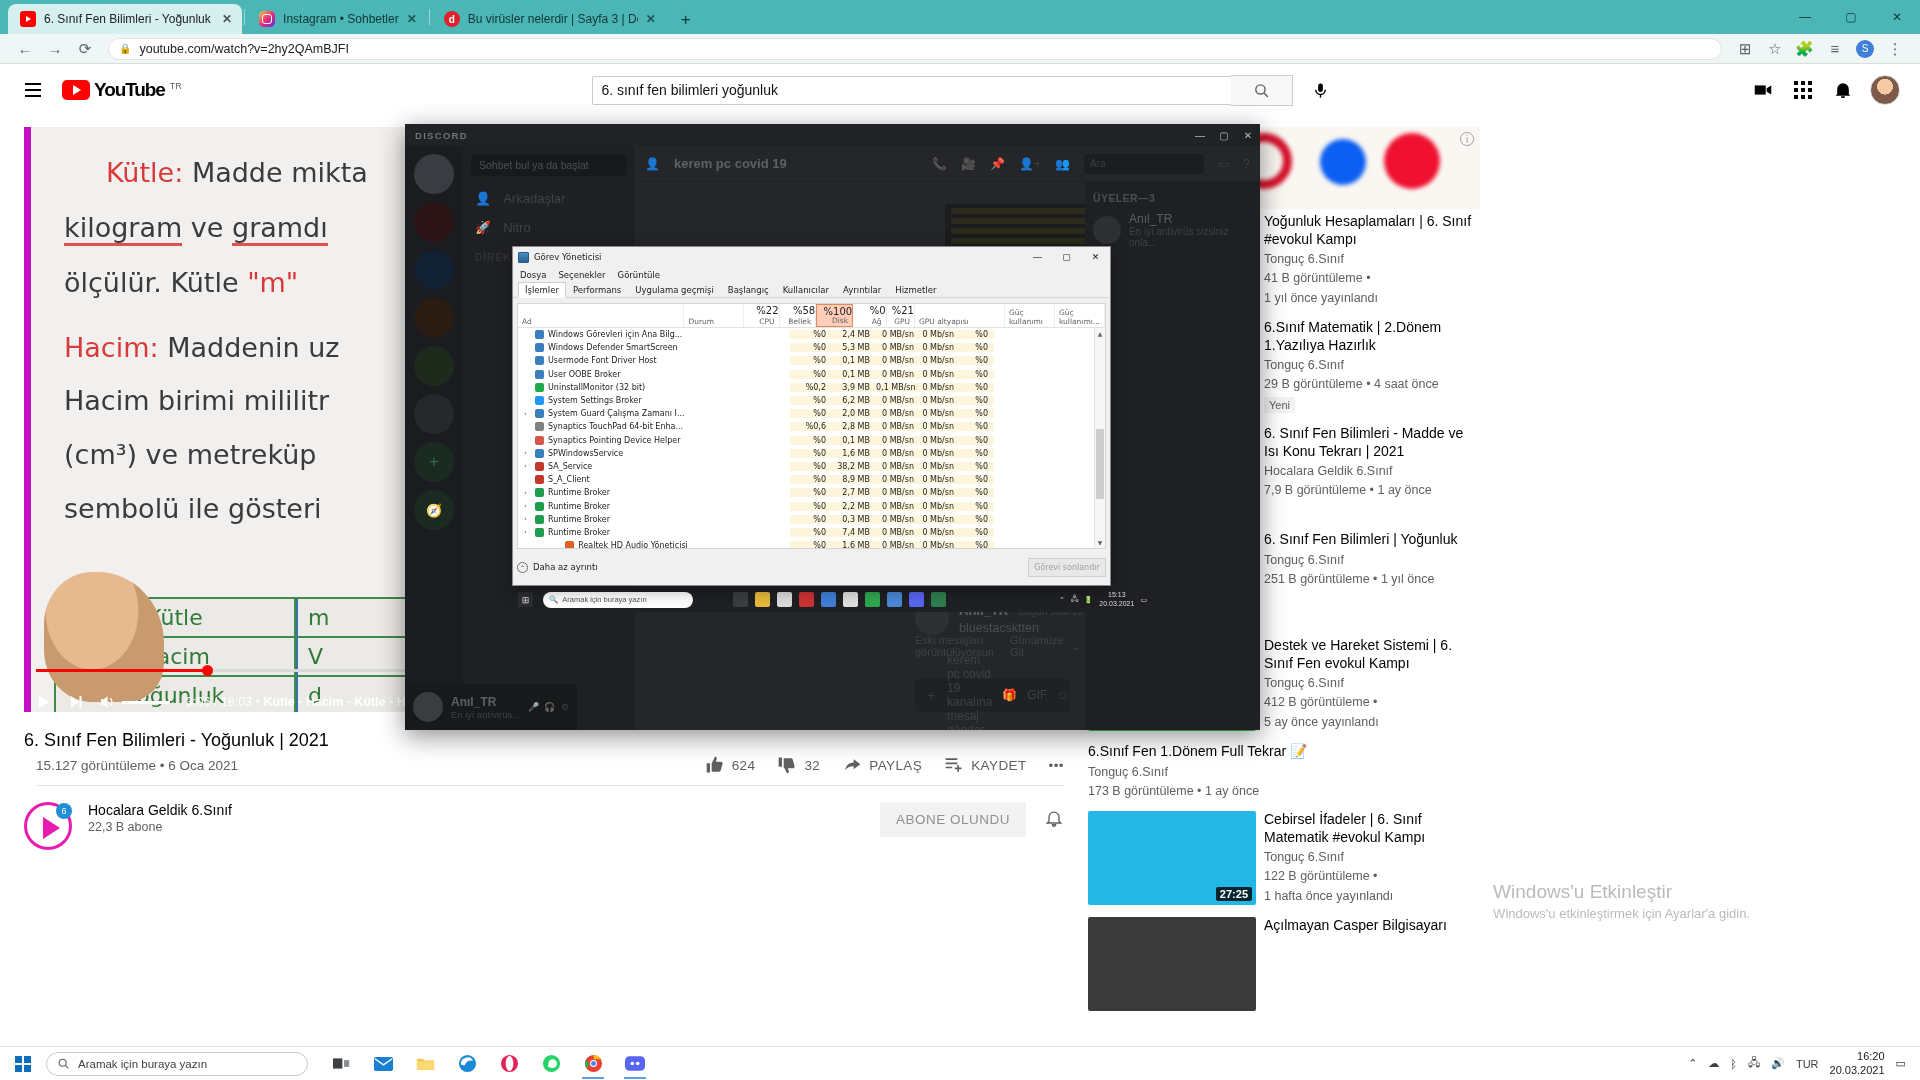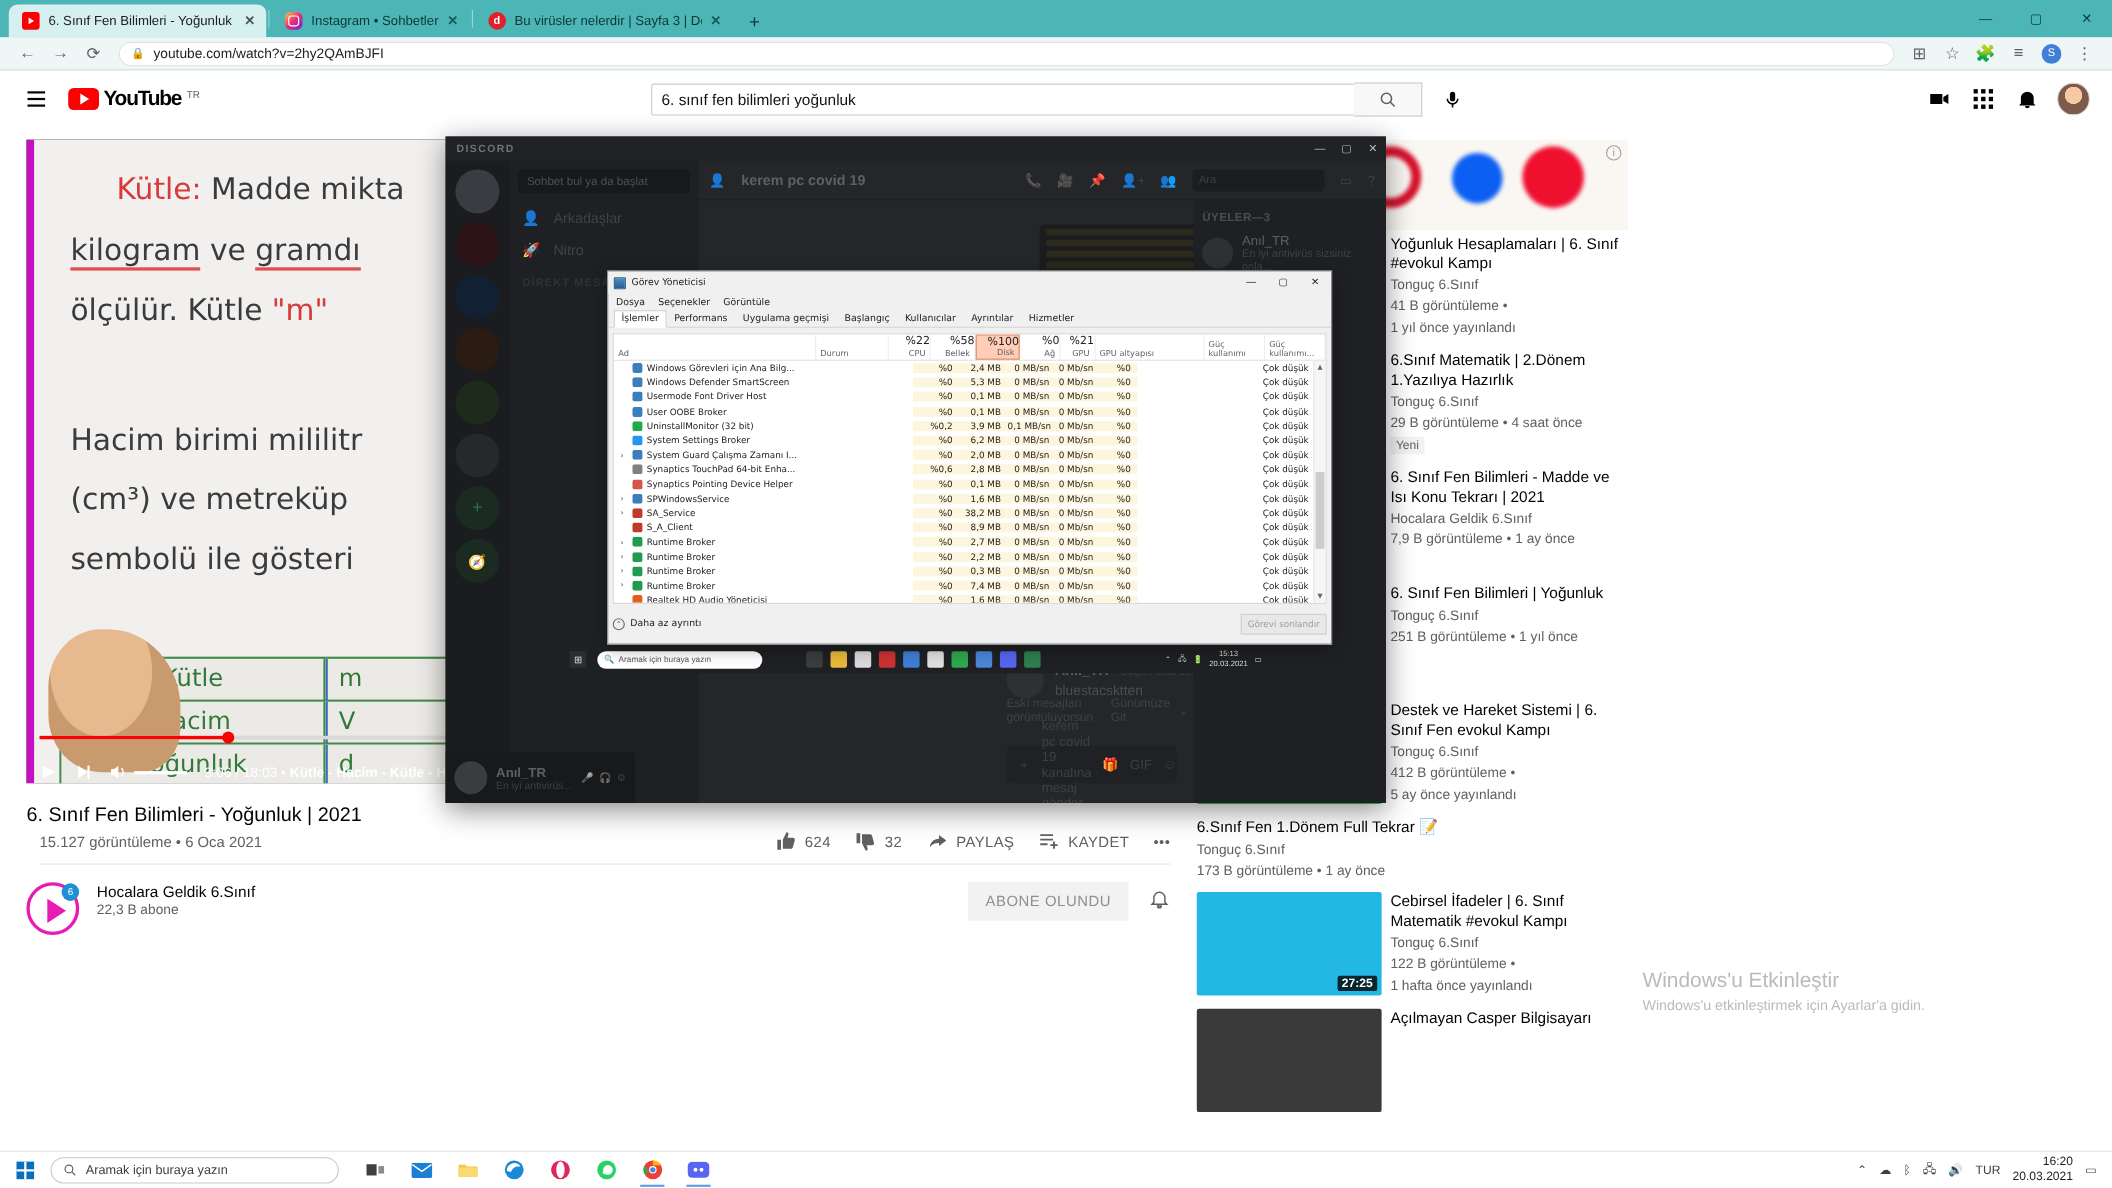--- a/index.html
+++ b/index.html
@@ -223,24 +223,24 @@
               padding: 0 10px; gap: 10px; color: #3d4045; font-size: 12px; }
   .dc-input .ph { flex: 1; }
   .dc-userbar { position: absolute; left: 0; bottom: 0; width: 172px; height: 46px;
                 background: #18191b; display:flex; align-items:center; gap: 8px; padding: 0 8px; }
   .dc-userbar .av { width: 30px; height: 30px; border-radius: 50%; background: #3a3c40; }
   .dc-userbar .nm { color: #5c6066; font-size: 12px; font-weight: 600; }
   .dc-userbar .sub { color: #3d4045; font-size: 9.5px; }
 
   
   #taskmgr {
-    position: absolute; left: 512px; top: 246px; width: 659px; height: 340px;
+    position: absolute; left: 512px; top: 246px; width: 599px; height: 340px;
     background: #f0f0f0; border: 1px solid #8a8a8a;
     box-shadow: 0 4px 16px rgba(0,0,0,.35);
-    font-family: "DejaVu Sans", sans-serif; font-size: 9px; color: #1c1c1c; margin-left: 40px;
+    font-family: "DejaVu Sans", sans-serif; font-size: 9px; color: #1c1c1c;
   }
   .tm-title { height: 20px; display: flex; align-items: center; gap: 5px; padding-left: 5px;
               background: #f0f0f0; }
   .tm-title .ico { width: 11px; height: 11px; background: linear-gradient(#4a8ec2,#2a5d8f);
                    border: 1px solid #2d5b86; border-radius: 1px; flex:none; }
   .tm-title .t { font-size: 8.5px; }
   .tm-winbtns { margin-left: auto; display: flex; }
   .tm-winbtn { width: 29px; height: 20px; display:flex; align-items:center; justify-content:center;
                font-size: 9px; color: #1c1c1c; }
   .tm-menu { height: 15px; display: flex; gap: 12px; padding-left: 7px; font-size: 8.5px;
@@ -448,20 +448,23 @@
 
           <div class="note-line" style="left:40px;top:30px;margin-left:42px;">
             <span class="note-red">Kütle:</span> <span>Madde mikta</span>
           </div>
           <div class="note-line" style="left:40px;top:85px;">
             <span class="underline-red">kilogram</span> ve <span class="underline-red">gramdı</span>
           </div>
           <div class="note-line" style="left:40px;top:140px;">
             ölçülür. Kütle <span class="note-red">"m"</span>
           </div>
+          <div class="note-line" style="left:40px;top:205px;">
+            <span class="note-red">Hacim:</span> Maddenin uz
+          </div>
           <div class="note-line" style="left:40px;top:258px;">Hacim birimi mililitr</div>
           <div class="note-line" style="left:40px;top:312px;">(cm³) ve metreküp</div>
           <div class="note-line" style="left:40px;top:366px;">sembolü ile gösteri</div>
 
           <div style="position:absolute;left:390px;top:430px;border:2px solid #b04a8f;padding:6px 26px;font-size:21px;color:#b04a8f;font-family:'DejaVu Sans',sans-serif;background:#eceae6;">Nasıl gö</div>
 
           <div class="tbl" style="left:30px;top:470px;width:700px;">
             <div class="cellrow">
               <div class="cell" style="width:240px;text-align:center;border-bottom:2px solid #3f8a46;">Kütle</div>
               <div class="cell" style="flex:1;border-right:0;border-left:2px solid #3b6fb0;">m</div>
@@ -1129,21 +1132,21 @@
           <div class="c num" style="width:42px;background:#fdf6dd;">%0</div>
           <div class="c num" style="width:44px;background:#fdf6dd;">7,4 MB</div>
           <div class="c num" style="width:44px;background:#fdf6dd;">0 MB/sn</div>
           <div class="c num" style="width:40px;background:#fdf6dd;">0 Mb/sn</div>
           <div class="c num" style="width:34px;background:#fdf6dd;">%0</div>
           <div class="c " style="width:108px;padding-left:6px;"></div>
           <div class="c " style="width:60px;background:#fff;padding-left:6px;">Çok düşük</div>
           <div class="c " style="width:60px;padding-left:6px;"></div>
         </div>
         <div class="tm-row">
-          <div class="c name" style="width:200px;">
+          <div class="c name" style="width:200px;justify-content:center;">
             <span class="chev"></span>
             <span class="picon" style="background:#e06020;"></span>
             <span>Realtek HD Audio Yöneticisi</span>
           </div>
           <div class="c " style="width:72px;"></div>
           <div class="c num" style="width:42px;background:#fdf6dd;">%0</div>
           <div class="c num" style="width:44px;background:#fdf6dd;">1,6 MB</div>
           <div class="c num" style="width:44px;background:#fdf6dd;">0 MB/sn</div>
           <div class="c num" style="width:40px;background:#fdf6dd;">0 Mb/sn</div>
           <div class="c num" style="width:34px;background:#fdf6dd;">%0</div>

